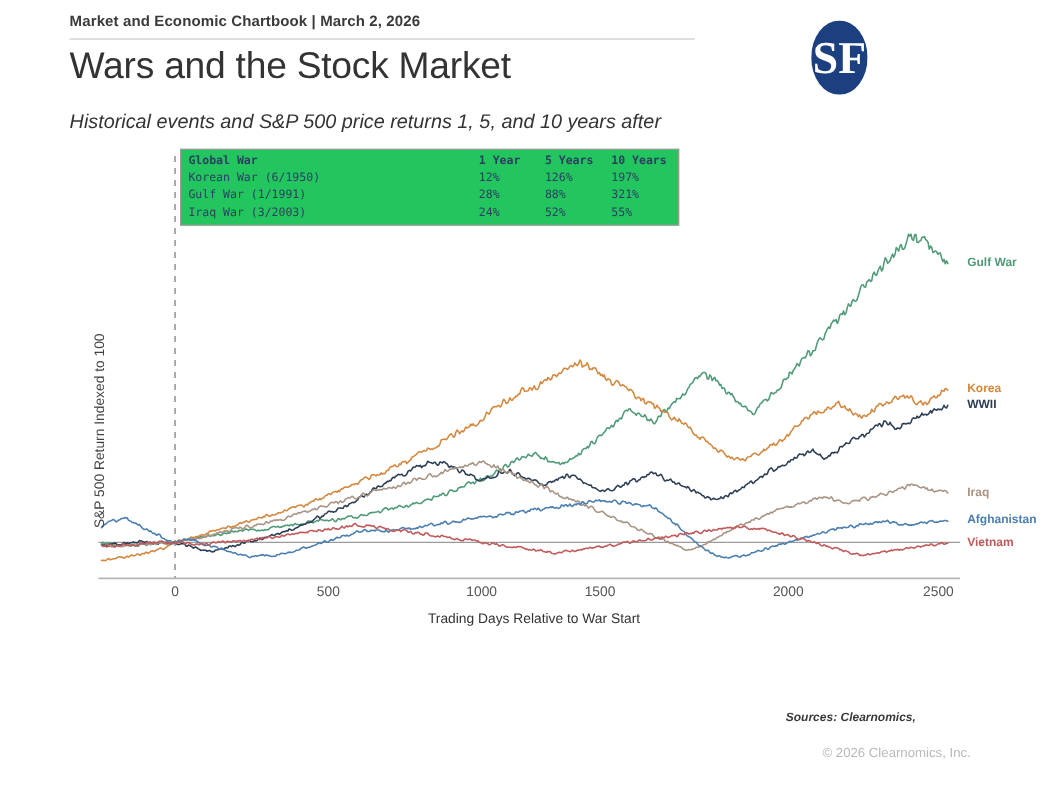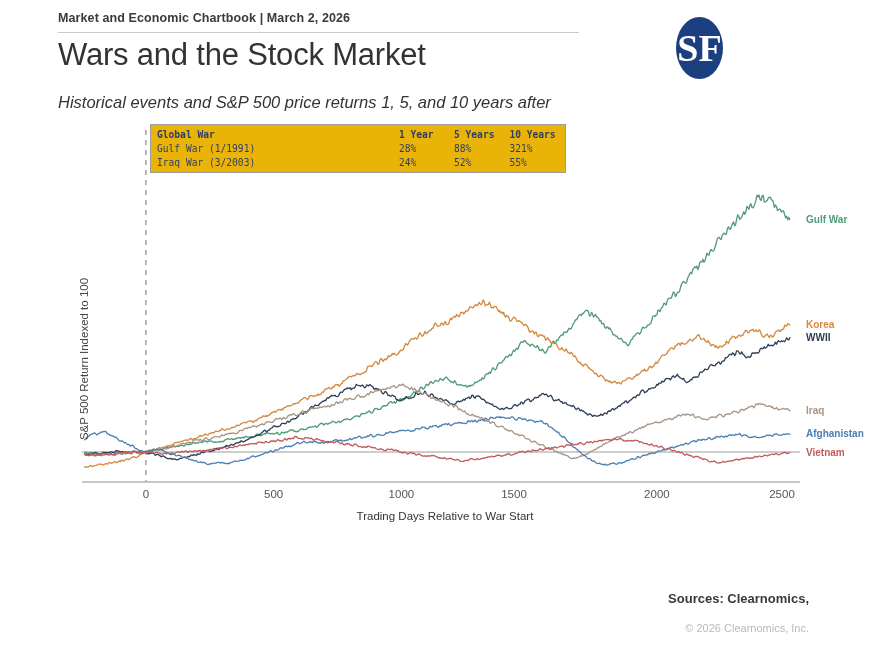--- a/index.html
+++ b/index.html
@@ -27,37 +27,37 @@
   #ylabel{position:absolute;left:-31px;top:353px;width:230px;text-align:center;
           transform:rotate(-90deg);transform-origin:center center;
           font-size:11.5px;color:#444;white-space:nowrap;}
   #xlabel{position:absolute;left:240px;top:510px;width:410px;text-align:center;
           font-size:11.5px;color:#333;white-space:nowrap;}
   .xtick{position:absolute;width:60px;text-align:center;font-size:11.5px;color:#555;}
   .ylab-wrap{position:absolute;left:56px;width:40px;}
 
   
   #datatable{position:absolute;left:150px;top:124px;width:416px;
-             border:1px solid #9a9a9a;background:#eab308;
+             border:1px solid #9a9a9a;background:#22c55e;
              font-family:"DejaVu Sans Mono","Liberation Mono",monospace;
              font-size:9.6px;color:#2c3f63;padding:2px 0 2px 0;box-sizing:border-box;}
   #datatable table{border-collapse:collapse;width:100%;}
   #datatable td,#datatable th{padding:0.6px 0;text-align:left;white-space:nowrap;
                               font-weight:400;line-height:13.2px;}
   #datatable thead th{font-weight:700;}
   #datatable .c0{padding-left:6px;width:248px;}
   #datatable .c1{width:56px;}
   #datatable .c2{width:56px;}
   #datatable .c3{width:56px;}
 
   
   .slabel{position:absolute;font-size:10px;font-weight:600;white-space:nowrap;}
 
-  #footer-src{position:absolute;left:609px;top:592px;width:200px;text-align:right;
-              font-size:13px;font-weight:600;color:#3a3a3a;line-height:14px;}
+  #footer-src{position:absolute;left:609px;top:592px;width:200px;text-align:center;
+              font-size:10px;font-weight:600;color:#3a3a3a;line-height:14px;font-style:italic;}
   #footer-cr{position:absolute;left:609px;top:622px;width:200px;text-align:right;
              font-size:11px;color:#b9b9b9;}
 </style>
 </head>
 <body>
 
 <div id="kicker">Market and Economic Chartbook | March 2, 2026</div>
 <div id="kicker-rule"></div>
 <div id="title">Wars and the Stock Market</div>
 <div id="subtitle">Historical events and S&amp;P 500 price returns 1, 5, and 10 years after</div>
@@ -80,21 +80,21 @@
       <path d="M84.6 454.4 L85.6 455.4 L86.6 455.4 L87.6 455.0 L88.6 455.7 L89.7 455.1 L90.7 455.0 L91.7 455.4 L92.7 455.7 L93.8 455.7 L94.8 455.7 L95.8 456.1 L96.8 455.1 L97.8 454.6 L98.9 454.9 L99.9 455.2 L100.9 455.7 L101.9 455.5 L103.0 455.3 L104.0 454.8 L105.0 454.6 L106.0 454.4 L107.0 454.4 L108.1 454.3 L109.1 453.9 L110.1 453.6 L111.1 453.6 L112.2 454.1 L113.2 454.6 L114.2 453.9 L115.2 453.5 L116.2 453.5 L117.3 453.4 L118.3 453.7 L119.3 453.5 L120.3 453.4 L121.3 454.3 L122.4 453.6 L123.4 453.1 L124.4 453.0 L125.4 454.1 L126.5 453.4 L127.5 452.3 L128.5 452.3 L129.5 453.2 L130.5 453.6 L131.6 452.8 L132.6 452.4 L133.6 452.1 L134.6 452.4 L135.7 452.3 L136.7 453.2 L137.7 453.3 L138.7 453.2 L139.7 453.7 L140.8 453.3 L141.8 452.6 L142.8 453.0 L143.8 452.9 L144.9 453.1 L145.9 452.6 L146.9 452.1 L147.9 452.3 L148.9 452.1 L150.0 451.7 L151.0 451.6 L152.0 450.9 L153.0 449.5 L154.1 449.3 L155.1 449.5 L156.1 450.1 L157.1 449.4 L158.1 448.4 L159.2 448.7 L160.2 449.1 L161.2 448.9 L162.2 448.6 L163.3 449.0 L164.3 448.4 L165.3 448.9 L166.3 448.8 L167.3 448.8 L168.4 448.2 L169.4 446.9 L170.4 446.6 L171.4 447.4 L172.5 446.9 L173.5 445.4 L174.5 445.9 L175.5 446.6 L176.5 446.3 L177.6 445.7 L178.6 445.0 L179.6 445.4 L180.6 444.2 L181.7 443.7 L182.7 443.7 L183.7 443.0 L184.7 443.9 L185.7 443.6 L186.8 442.4 L187.8 442.6 L188.8 442.4 L189.8 442.4 L190.8 442.9 L191.9 442.8 L192.9 440.9 L193.9 440.2 L194.9 440.0 L196.0 439.8 L197.0 439.6 L198.0 440.0 L199.0 440.3 L200.0 439.2 L201.1 439.9 L202.1 440.8 L203.1 440.3 L204.1 439.4 L205.2 437.8 L206.2 437.8 L207.2 438.8 L208.2 439.6 L209.2 439.7 L210.3 439.3 L211.3 438.6 L212.3 437.8 L213.3 437.8 L214.4 436.6 L215.4 436.7 L216.4 436.8 L217.4 436.9 L218.4 436.8 L219.5 437.2 L220.5 436.6 L221.5 434.9 L222.5 435.1 L223.6 435.8 L224.6 435.4 L225.6 434.1 L226.6 434.4 L227.6 433.8 L228.7 433.3 L229.7 433.8 L230.7 433.0 L231.7 433.6 L232.8 433.1 L233.8 432.9 L234.8 433.7 L235.8 433.6 L236.8 433.5 L237.9 432.8 L238.9 431.3 L239.9 430.3 L240.9 430.3 L242.0 430.6 L243.0 430.1 L244.0 429.1 L245.0 428.3 L246.0 428.4 L247.1 428.6 L248.1 427.5 L249.1 427.3 L250.1 427.6 L251.2 427.0 L252.2 426.2 L253.2 426.2 L254.2 425.8 L255.2 426.3 L256.3 427.0 L257.3 426.0 L258.3 425.8 L259.3 425.4 L260.4 424.3 L261.4 424.6 L262.4 423.7 L263.4 424.7 L264.4 424.5 L265.5 422.9 L266.5 422.1 L267.5 421.7 L268.5 421.8 L269.5 421.9 L270.6 422.3 L271.6 422.4 L272.6 422.3 L273.6 421.3 L274.7 419.8 L275.7 418.8 L276.7 418.6 L277.7 419.0 L278.7 418.9 L279.8 417.9 L280.8 418.4 L281.8 419.7 L282.8 418.2 L283.9 417.3 L284.9 418.7 L285.9 418.6 L286.9 417.5 L287.9 415.8 L289.0 415.5 L290.0 414.6 L291.0 415.0 L292.0 414.8 L293.1 413.6 L294.1 413.8 L295.1 415.1 L296.1 415.5 L297.1 415.9 L298.2 414.8 L299.2 414.5 L300.2 414.3 L301.2 412.4 L302.3 410.9 L303.3 411.3 L304.3 412.9 L305.3 412.9 L306.3 413.2 L307.4 412.3 L308.4 410.8 L309.4 410.0 L310.4 408.9 L311.5 408.2 L312.5 408.4 L313.5 408.8 L314.5 408.3 L315.5 408.1 L316.6 408.3 L317.6 407.9 L318.6 408.2 L319.6 407.0 L320.7 407.2 L321.7 407.6 L322.7 407.0 L323.7 406.3 L324.7 406.5 L325.8 406.7 L326.8 406.9 L327.8 405.7 L328.8 406.4 L329.9 406.8 L330.9 405.7 L331.9 404.5 L332.9 405.4 L333.9 405.3 L335.0 403.8 L336.0 402.3 L337.0 401.9 L338.0 403.6 L339.0 403.0 L340.1 401.8 L341.1 402.6 L342.1 402.5 L343.1 401.3 L344.2 399.2 L345.2 398.6 L346.2 398.9 L347.2 400.2 L348.2 399.0 L349.3 398.3 L350.3 398.5 L351.3 398.9 L352.3 399.4 L353.4 399.4 L354.4 399.2 L355.4 398.3 L356.4 396.3 L357.4 395.3 L358.5 394.8 L359.5 396.1 L360.5 397.4 L361.5 396.8 L362.6 396.6 L363.6 397.3 L364.6 396.6 L365.6 395.9 L366.6 394.9 L367.7 393.6 L368.7 394.8 L369.7 393.4 L370.7 391.4 L371.8 392.1 L372.8 392.8 L373.8 392.2 L374.8 390.8 L375.8 391.1 L376.9 390.5 L377.9 390.9 L378.9 389.9 L379.9 390.1 L381.0 389.9 L382.0 389.7 L383.0 389.2 L384.0 389.7 L385.0 389.0 L386.1 389.6 L387.1 387.8 L388.1 387.9 L389.1 388.4 L390.2 388.0 L391.2 386.7 L392.2 386.8 L393.2 386.0 L394.2 385.6 L395.3 387.4 L396.3 387.8 L397.3 387.2 L398.3 386.0 L399.4 384.6 L400.4 385.2 L401.4 385.3 L402.4 384.1 L403.4 384.3 L404.5 386.2 L405.5 386.2 L406.5 387.2 L407.5 387.3 L408.5 388.1 L409.6 389.3 L410.6 388.9 L411.6 387.3 L412.6 389.2 L413.7 389.9 L414.7 388.3 L415.7 390.1 L416.7 392.6 L417.7 392.7 L418.8 390.7 L419.8 391.3 L420.8 393.4 L421.8 394.2 L422.9 393.3 L423.9 392.9 L424.9 393.1 L425.9 393.3 L426.9 395.0 L428.0 395.1 L429.0 395.1 L430.0 396.1 L431.0 398.5 L432.1 398.1 L433.1 397.4 L434.1 398.5 L435.1 399.1 L436.1 400.3 L437.2 400.1 L438.2 400.1 L439.2 401.0 L440.2 400.9 L441.3 402.2 L442.3 401.9 L443.3 400.9 L444.3 402.3 L445.3 403.5 L446.4 404.2 L447.4 404.8 L448.4 406.0 L449.4 405.0 L450.5 404.0 L451.5 404.0 L452.5 405.3 L453.5 407.3 L454.5 405.9 L455.6 405.7 L456.6 405.9 L457.6 407.6 L458.6 409.9 L459.7 409.1 L460.7 409.2 L461.7 410.5 L462.7 411.3 L463.7 411.6 L464.8 410.9 L465.8 413.1 L466.8 413.9 L467.8 413.7 L468.9 414.9 L469.9 415.1 L470.9 415.5 L471.9 414.8 L472.9 414.3 L474.0 416.0 L475.0 415.8 L476.0 416.0 L477.0 416.9 L478.0 416.5 L479.1 417.3 L480.1 418.3 L481.1 417.4 L482.1 417.7 L483.2 418.7 L484.2 421.0 L485.2 421.0 L486.2 420.1 L487.2 421.4 L488.3 421.3 L489.3 421.7 L490.3 423.4 L491.3 422.6 L492.4 421.9 L493.4 422.1 L494.4 423.0 L495.4 424.9 L496.4 426.1 L497.5 426.8 L498.5 426.8 L499.5 426.6 L500.5 426.4 L501.6 426.0 L502.6 426.5 L503.6 427.3 L504.6 428.6 L505.6 429.3 L506.7 430.2 L507.7 430.0 L508.7 431.1 L509.7 431.0 L510.8 430.3 L511.8 430.8 L512.8 431.6 L513.8 433.2 L514.8 433.8 L515.9 433.9 L516.9 434.5 L517.9 434.2 L518.9 435.5 L520.0 435.2 L521.0 435.4 L522.0 435.0 L523.0 435.2 L524.0 436.2 L525.1 438.0 L526.1 438.8 L527.1 438.9 L528.1 438.9 L529.2 439.5 L530.2 440.3 L531.2 441.6 L532.2 442.1 L533.2 441.8 L534.3 441.0 L535.3 441.8 L536.3 442.6 L537.3 443.6 L538.4 443.9 L539.4 444.8 L540.4 445.0 L541.4 444.6 L542.4 444.7 L543.5 445.0 L544.5 446.6 L545.5 447.5 L546.5 448.3 L547.6 448.1 L548.6 447.6 L549.6 447.5 L550.6 449.1 L551.6 449.5 L552.7 448.7 L553.7 449.8 L554.7 451.4 L555.7 451.4 L556.7 451.1 L557.8 452.4 L558.8 453.0 L559.8 452.5 L560.8 453.3 L561.9 454.1 L562.9 454.0 L563.9 454.9 L564.9 454.5 L565.9 455.4 L567.0 455.7 L568.0 456.0 L569.0 457.3 L570.0 457.9 L571.1 458.1 L572.1 458.6 L573.1 458.3 L574.1 457.9 L575.1 458.1 L576.2 458.2 L577.2 457.5 L578.2 457.3 L579.2 457.0 L580.3 456.0 L581.3 456.0 L582.3 456.1 L583.3 455.1 L584.3 455.3 L585.4 454.5 L586.4 453.8 L587.4 453.8 L588.4 453.3 L589.5 452.5 L590.5 451.2 L591.5 451.3 L592.5 451.0 L593.5 450.2 L594.6 449.3 L595.6 449.6 L596.6 448.8 L597.6 447.7 L598.7 447.7 L599.7 446.6 L600.7 446.5 L601.7 446.2 L602.7 444.6 L603.8 443.8 L604.8 444.2 L605.8 443.0 L606.8 443.0 L607.9 442.5 L608.9 442.0 L609.9 441.2 L610.9 441.2 L611.9 439.5 L613.0 439.0 L614.0 438.9 L615.0 439.0 L616.0 437.6 L617.1 436.7 L618.1 436.8 L619.1 437.6 L620.1 437.2 L621.1 436.2 L622.2 435.5 L623.2 435.7 L624.2 434.9 L625.2 435.2 L626.2 433.4 L627.3 433.4 L628.3 433.4 L629.3 431.8 L630.3 431.6 L631.4 432.2 L632.4 432.9 L633.4 432.2 L634.4 431.0 L635.4 430.1 L636.5 430.1 L637.5 429.3 L638.5 428.8 L639.5 427.9 L640.6 428.6 L641.6 427.6 L642.6 426.7 L643.6 427.5 L644.6 426.3 L645.7 425.9 L646.7 425.0 L647.7 424.1 L648.7 424.3 L649.8 424.0 L650.8 423.8 L651.8 423.7 L652.8 423.3 L653.8 422.9 L654.9 422.5 L655.9 421.7 L656.9 422.6 L657.9 422.6 L659.0 422.4 L660.0 422.6 L661.0 422.2 L662.0 422.0 L663.0 420.6 L664.1 420.1 L665.1 419.3 L666.1 419.8 L667.1 419.5 L668.2 418.8 L669.2 418.5 L670.2 418.4 L671.2 419.5 L672.2 419.5 L673.3 418.9 L674.3 417.6 L675.3 417.1 L676.3 417.4 L677.4 415.5 L678.4 415.5 L679.4 414.9 L680.4 416.1 L681.4 415.7 L682.5 414.4 L683.5 414.7 L684.5 414.5 L685.5 415.2 L686.6 414.0 L687.6 414.5 L688.6 414.5 L689.6 414.6 L690.6 415.5 L691.7 415.1 L692.7 414.0 L693.7 415.2 L694.7 417.2 L695.7 417.7 L696.8 417.0 L697.8 417.0 L698.8 416.9 L699.8 416.9 L700.9 418.2 L701.9 418.6 L702.9 419.4 L703.9 419.2 L704.9 419.2 L706.0 419.4 L707.0 419.8 L708.0 419.6 L709.0 418.6 L710.1 417.5 L711.1 417.4 L712.1 416.8 L713.1 417.1 L714.1 417.2 L715.2 416.9 L716.2 417.7 L717.2 415.9 L718.2 415.2 L719.3 414.4 L720.3 414.3 L721.3 415.1 L722.3 416.1 L723.3 417.1 L724.4 416.1 L725.4 414.3 L726.4 414.5 L727.4 413.7 L728.5 413.9 L729.5 414.3 L730.5 413.9 L731.5 412.9 L732.5 412.6 L733.6 411.0 L734.6 411.4 L735.6 411.6 L736.6 411.9 L737.7 412.7 L738.7 412.8 L739.7 411.6 L740.7 409.6 L741.7 409.3 L742.8 409.6 L743.8 410.3 L744.8 409.8 L745.8 408.7 L746.9 408.7 L747.9 407.6 L748.9 406.9 L749.9 406.9 L750.9 406.6 L752.0 405.7 L753.0 406.8 L754.0 407.7 L755.0 406.0 L756.1 403.9 L757.1 403.8 L758.1 404.7 L759.1 403.6 L760.1 403.5 L761.2 404.4 L762.2 404.2 L763.2 404.4 L764.2 404.5 L765.2 405.4 L766.3 406.1 L767.3 406.4 L768.3 406.4 L769.3 405.7 L770.4 406.1 L771.4 407.4 L772.4 406.6 L773.4 408.4 L774.4 408.6 L775.5 408.7 L776.5 407.5 L777.5 409.0 L778.5 410.0 L779.6 409.3 L780.6 409.3 L781.6 409.2 L782.6 408.4 L783.6 408.7 L784.7 408.8 L785.7 409.4 L786.7 408.7 L787.7 408.8 L788.8 409.7 L789.8 410.7" fill="none" stroke="#a89484" stroke-width="1.3" stroke-linejoin="round" stroke-linecap="round"></path>
       <path d="M84.6 439.8 L85.6 438.9 L86.6 437.5 L87.6 436.9 L88.6 436.5 L89.7 435.1 L90.7 434.5 L91.7 434.1 L92.7 433.9 L93.8 433.2 L94.8 432.9 L95.8 433.9 L96.8 434.9 L97.8 434.2 L98.9 433.4 L99.9 433.1 L100.9 432.2 L101.9 432.0 L103.0 431.9 L104.0 431.3 L105.0 431.6 L106.0 431.5 L107.0 433.4 L108.1 434.1 L109.1 434.3 L110.1 435.4 L111.1 435.4 L112.2 436.0 L113.2 435.9 L114.2 436.8 L115.2 437.5 L116.2 437.1 L117.3 438.6 L118.3 439.7 L119.3 440.9 L120.3 441.2 L121.3 441.0 L122.4 440.9 L123.4 441.9 L124.4 442.9 L125.4 442.4 L126.5 443.6 L127.5 444.6 L128.5 444.3 L129.5 445.1 L130.5 446.1 L131.6 445.4 L132.6 445.1 L133.6 445.9 L134.6 448.0 L135.7 448.5 L136.7 448.7 L137.7 449.7 L138.7 450.0 L139.7 450.6 L140.8 450.7 L141.8 450.6 L142.8 451.3 L143.8 452.1 L144.9 452.3 L145.9 452.5 L146.9 451.5 L147.9 450.9 L148.9 450.3 L150.0 450.6 L151.0 451.3 L152.0 450.5 L153.0 449.3 L154.1 449.4 L155.1 449.9 L156.1 449.6 L157.1 449.1 L158.1 450.1 L159.2 450.1 L160.2 449.9 L161.2 449.7 L162.2 450.3 L163.3 450.3 L164.3 451.2 L165.3 451.8 L166.3 452.4 L167.3 453.1 L168.4 453.2 L169.4 454.0 L170.4 454.6 L171.4 454.6 L172.5 454.3 L173.5 454.0 L174.5 454.2 L175.5 455.6 L176.5 455.9 L177.6 455.5 L178.6 455.2 L179.6 455.4 L180.6 455.8 L181.7 456.8 L182.7 457.6 L183.7 457.6 L184.7 456.8 L185.7 457.3 L186.8 458.2 L187.8 458.5 L188.8 459.3 L189.8 459.3 L190.8 459.8 L191.9 459.8 L192.9 460.0 L193.9 460.9 L194.9 460.8 L196.0 460.4 L197.0 461.4 L198.0 462.2 L199.0 462.3 L200.0 462.1 L201.1 461.9 L202.1 462.6 L203.1 462.5 L204.1 462.4 L205.2 462.9 L206.2 463.7 L207.2 464.3 L208.2 464.6 L209.2 464.2 L210.3 463.6 L211.3 463.8 L212.3 463.4 L213.3 463.0 L214.4 463.5 L215.4 463.2 L216.4 462.8 L217.4 462.6 L218.4 462.4 L219.5 462.3 L220.5 463.2 L221.5 462.6 L222.5 462.5 L223.6 463.2 L224.6 463.0 L225.6 463.6 L226.6 463.7 L227.6 463.5 L228.7 463.5 L229.7 463.5 L230.7 462.3 L231.7 462.3 L232.8 462.1 L233.8 461.3 L234.8 461.0 L235.8 461.2 L236.8 461.3 L237.9 461.4 L238.9 461.0 L239.9 460.3 L240.9 460.3 L242.0 460.1 L243.0 460.5 L244.0 460.1 L245.0 459.8 L246.0 459.3 L247.1 458.5 L248.1 458.5 L249.1 458.3 L250.1 457.7 L251.2 456.6 L252.2 456.2 L253.2 455.8 L254.2 456.5 L255.2 456.9 L256.3 456.4 L257.3 456.1 L258.3 456.0 L259.3 455.4 L260.4 455.1 L261.4 454.6 L262.4 454.4 L263.4 453.8 L264.4 453.3 L265.5 452.4 L266.5 452.5 L267.5 452.9 L268.5 452.4 L269.5 451.3 L270.6 450.6 L271.6 451.3 L272.6 452.0 L273.6 451.6 L274.7 450.6 L275.7 449.6 L276.7 450.2 L277.7 450.1 L278.7 449.5 L279.8 448.4 L280.8 447.7 L281.8 448.2 L282.8 448.2 L283.9 447.7 L284.9 446.5 L285.9 446.3 L286.9 446.2 L287.9 446.8 L289.0 445.9 L290.0 446.6 L291.0 446.6 L292.0 445.9 L293.1 445.2 L294.1 444.9 L295.1 444.2 L296.1 443.6 L297.1 442.5 L298.2 442.6 L299.2 443.6 L300.2 443.5 L301.2 443.2 L302.3 442.5 L303.3 441.4 L304.3 441.3 L305.3 442.3 L306.3 442.9 L307.4 442.9 L308.4 442.6 L309.4 441.8 L310.4 442.0 L311.5 441.8 L312.5 442.5 L313.5 441.6 L314.5 441.7 L315.5 441.7 L316.6 442.1 L317.6 442.8 L318.6 443.0 L319.6 442.9 L320.7 443.0 L321.7 442.0 L322.7 442.6 L323.7 443.4 L324.7 442.7 L325.8 441.7 L326.8 442.0 L327.8 441.3 L328.8 441.6 L329.9 442.1 L330.9 441.4 L331.9 441.9 L332.9 441.1 L333.9 440.3 L335.0 439.8 L336.0 439.6 L337.0 440.1 L338.0 440.5 L339.0 440.3 L340.1 440.6 L341.1 439.9 L342.1 441.0 L343.1 440.8 L344.2 440.9 L345.2 440.4 L346.2 440.5 L347.2 439.9 L348.2 440.1 L349.3 439.0 L350.3 438.5 L351.3 439.5 L352.3 439.3 L353.4 438.5 L354.4 437.7 L355.4 438.2 L356.4 437.9 L357.4 437.0 L358.5 436.6 L359.5 436.1 L360.5 436.8 L361.5 438.0 L362.6 438.1 L363.6 437.3 L364.6 437.2 L365.6 437.0 L366.6 437.0 L367.7 435.7 L368.7 436.3 L369.7 435.2 L370.7 434.4 L371.8 435.0 L372.8 436.6 L373.8 436.8 L374.8 436.3 L375.8 435.7 L376.9 434.8 L377.9 434.2 L378.9 434.9 L379.9 434.8 L381.0 435.0 L382.0 435.3 L383.0 435.3 L384.0 435.1 L385.0 434.3 L386.1 432.7 L387.1 433.2 L388.1 433.1 L389.1 432.3 L390.2 431.6 L391.2 432.0 L392.2 432.6 L393.2 432.3 L394.2 432.6 L395.3 432.0 L396.3 431.7 L397.3 431.9 L398.3 431.1 L399.4 430.7 L400.4 430.4 L401.4 430.5 L402.4 430.5 L403.4 430.1 L404.5 430.7 L405.5 430.8 L406.5 430.5 L407.5 430.2 L408.5 430.1 L409.6 430.5 L410.6 431.4 L411.6 431.1 L412.6 430.6 L413.7 431.0 L414.7 430.1 L415.7 428.7 L416.7 428.6 L417.7 428.5 L418.8 429.1 L419.8 428.8 L420.8 428.6 L421.8 427.1 L422.9 427.2 L423.9 427.1 L424.9 427.3 L425.9 428.7 L426.9 428.4 L428.0 428.9 L429.0 427.9 L430.0 426.4 L431.0 426.8 L432.1 426.8 L433.1 425.8 L434.1 425.8 L435.1 425.7 L436.1 425.3 L437.2 426.6 L438.2 427.5 L439.2 426.5 L440.2 425.6 L441.3 426.1 L442.3 424.3 L443.3 424.3 L444.3 424.6 L445.3 423.6 L446.4 424.0 L447.4 424.8 L448.4 423.4 L449.4 424.3 L450.5 425.7 L451.5 425.3 L452.5 424.5 L453.5 424.1 L454.5 423.2 L455.6 423.1 L456.6 423.1 L457.6 423.2 L458.6 422.3 L459.7 422.9 L460.7 422.3 L461.7 423.3 L462.7 423.3 L463.7 423.0 L464.8 423.4 L465.8 423.7 L466.8 423.0 L467.8 420.9 L468.9 421.0 L469.9 421.9 L470.9 420.9 L471.9 420.5 L472.9 421.9 L474.0 421.3 L475.0 420.0 L476.0 421.6 L477.0 422.1 L478.0 421.0 L479.1 420.1 L480.1 420.7 L481.1 419.7 L482.1 419.6 L483.2 420.5 L484.2 419.7 L485.2 418.1 L486.2 418.3 L487.2 419.6 L488.3 420.0 L489.3 419.4 L490.3 417.5 L491.3 417.3 L492.4 417.6 L493.4 418.1 L494.4 418.5 L495.4 418.0 L496.4 416.8 L497.5 417.3 L498.5 417.1 L499.5 416.5 L500.5 417.9 L501.6 417.1 L502.6 417.4 L503.6 417.4 L504.6 417.6 L505.6 418.4 L506.7 418.2 L507.7 417.9 L508.7 418.0 L509.7 418.5 L510.8 417.4 L511.8 416.8 L512.8 416.9 L513.8 417.8 L514.8 419.2 L515.9 420.0 L516.9 420.0 L517.9 418.5 L518.9 417.6 L520.0 418.0 L521.0 418.2 L522.0 419.4 L523.0 419.4 L524.0 418.7 L525.1 419.1 L526.1 419.8 L527.1 420.8 L528.1 420.9 L529.2 419.8 L530.2 420.1 L531.2 420.1 L532.2 420.5 L533.2 420.7 L534.3 421.9 L535.3 422.3 L536.3 421.4 L537.3 421.7 L538.4 421.5 L539.4 421.2 L540.4 421.2 L541.4 420.6 L542.4 421.7 L543.5 423.2 L544.5 423.5 L545.5 424.1 L546.5 423.1 L547.6 424.4 L548.6 426.1 L549.6 426.7 L550.6 427.3 L551.6 427.5 L552.7 428.4 L553.7 429.6 L554.7 430.3 L555.7 431.0 L556.7 432.0 L557.8 432.0 L558.8 432.6 L559.8 434.7 L560.8 435.9 L561.9 436.1 L562.9 437.4 L563.9 436.6 L564.9 437.5 L565.9 439.0 L567.0 440.8 L568.0 441.8 L569.0 442.4 L570.0 442.8 L571.1 444.2 L572.1 446.0 L573.1 446.9 L574.1 447.3 L575.1 447.8 L576.2 448.7 L577.2 449.5 L578.2 450.7 L579.2 451.6 L580.3 451.8 L581.3 453.4 L582.3 454.5 L583.3 454.8 L584.3 455.5 L585.4 455.8 L586.4 456.9 L587.4 458.2 L588.4 458.8 L589.5 458.5 L590.5 458.8 L591.5 460.4 L592.5 461.2 L593.5 460.8 L594.6 461.4 L595.6 462.7 L596.6 462.9 L597.6 463.7 L598.7 463.4 L599.7 463.1 L600.7 464.1 L601.7 464.1 L602.7 464.3 L603.8 464.9 L604.8 464.2 L605.8 464.7 L606.8 465.1 L607.9 464.8 L608.9 464.6 L609.9 463.9 L610.9 463.6 L611.9 463.3 L613.0 463.0 L614.0 463.1 L615.0 463.7 L616.0 464.3 L617.1 464.1 L618.1 463.2 L619.1 462.8 L620.1 462.6 L621.1 463.3 L622.2 462.9 L623.2 462.5 L624.2 462.4 L625.2 461.7 L626.2 460.6 L627.3 460.7 L628.3 460.5 L629.3 460.0 L630.3 459.6 L631.4 458.8 L632.4 458.7 L633.4 459.2 L634.4 459.4 L635.4 459.0 L636.5 458.2 L637.5 456.6 L638.5 456.6 L639.5 457.7 L640.6 457.6 L641.6 456.4 L642.6 455.5 L643.6 455.1 L644.6 455.3 L645.7 455.2 L646.7 454.7 L647.7 454.9 L648.7 453.6 L649.8 453.4 L650.8 453.8 L651.8 452.8 L652.8 452.9 L653.8 453.6 L654.9 453.2 L655.9 452.3 L656.9 452.1 L657.9 451.0 L659.0 451.2 L660.0 451.2 L661.0 450.9 L662.0 450.5 L663.0 449.6 L664.1 450.1 L665.1 449.9 L666.1 449.5 L667.1 448.5 L668.2 448.4 L669.2 448.5 L670.2 447.5 L671.2 447.5 L672.2 446.9 L673.3 447.9 L674.3 447.6 L675.3 446.7 L676.3 446.9 L677.4 445.9 L678.4 446.0 L679.4 445.5 L680.4 445.1 L681.4 444.6 L682.5 445.1 L683.5 444.7 L684.5 444.1 L685.5 443.2 L686.6 443.3 L687.6 444.2 L688.6 444.0 L689.6 443.1 L690.6 442.0 L691.7 441.6 L692.7 441.0 L693.7 441.0 L694.7 440.6 L695.7 441.8 L696.8 441.3 L697.8 439.7 L698.8 439.9 L699.8 440.0 L700.9 439.8 L701.9 440.3 L702.9 439.3 L703.9 439.3 L704.9 439.8 L706.0 439.6 L707.0 439.4 L708.0 438.2 L709.0 437.6 L710.1 438.4 L711.1 439.4 L712.1 439.7 L713.1 438.8 L714.1 437.9 L715.2 438.3 L716.2 436.5 L717.2 436.4 L718.2 436.8 L719.3 437.0 L720.3 436.9 L721.3 436.0 L722.3 436.5 L723.3 437.0 L724.4 437.0 L725.4 436.1 L726.4 436.8 L727.4 436.4 L728.5 435.3 L729.5 435.0 L730.5 434.8 L731.5 435.5 L732.5 434.7 L733.6 435.3 L734.6 435.4 L735.6 434.2 L736.6 434.6 L737.7 434.6 L738.7 434.2 L739.7 433.5 L740.7 434.8 L741.7 436.0 L742.8 435.7 L743.8 434.9 L744.8 434.8 L745.8 435.3 L746.9 435.5 L747.9 436.7 L748.9 437.4 L749.9 437.5 L750.9 437.2 L752.0 437.5 L753.0 437.1 L754.0 436.4 L755.0 436.4 L756.1 437.3 L757.1 437.4 L758.1 437.6 L759.1 437.6 L760.1 437.4 L761.2 437.4 L762.2 437.3 L763.2 436.5 L764.2 436.7 L765.2 436.3 L766.3 435.6 L767.3 435.1 L768.3 435.2 L769.3 435.7 L770.4 435.1 L771.4 435.7 L772.4 436.3 L773.4 435.1 L774.4 434.3 L775.5 434.0 L776.5 433.7 L777.5 434.3 L778.5 435.1 L779.6 435.2 L780.6 435.1 L781.6 435.3 L782.6 434.7 L783.6 434.1 L784.7 434.4 L785.7 434.4 L786.7 433.8 L787.7 433.8 L788.8 433.9 L789.8 434.3" fill="none" stroke="#4a7eb0" stroke-width="1.3" stroke-linejoin="round" stroke-linecap="round"></path>
       <path d="M84.6 454.1 L85.6 455.0 L86.6 455.2 L87.6 455.1 L88.6 455.5 L89.7 455.5 L90.7 454.5 L91.7 453.8 L92.7 454.0 L93.8 454.9 L94.8 455.5 L95.8 455.5 L96.8 455.2 L97.8 454.5 L98.9 455.4 L99.9 455.2 L100.9 454.8 L101.9 453.8 L103.0 453.1 L104.0 453.6 L105.0 454.5 L106.0 454.3 L107.0 454.2 L108.1 454.8 L109.1 454.8 L110.1 453.9 L111.1 454.1 L112.2 454.7 L113.2 454.8 L114.2 454.4 L115.2 454.3 L116.2 453.3 L117.3 452.5 L118.3 452.9 L119.3 452.8 L120.3 453.2 L121.3 452.9 L122.4 452.1 L123.4 452.3 L124.4 452.2 L125.4 452.1 L126.5 452.6 L127.5 451.9 L128.5 452.0 L129.5 452.5 L130.5 452.6 L131.6 451.8 L132.6 451.1 L133.6 451.0 L134.6 450.8 L135.7 451.3 L136.7 452.3 L137.7 452.3 L138.7 452.3 L139.7 451.6 L140.8 452.5 L141.8 452.4 L142.8 452.9 L143.8 452.7 L144.9 452.2 L145.9 451.8 L146.9 452.2 L147.9 452.4 L148.9 452.0 L150.0 452.0 L151.0 451.4 L152.0 451.3 L153.0 452.1 L154.1 453.4 L155.1 453.1 L156.1 452.1 L157.1 452.1 L158.1 452.7 L159.2 453.3 L160.2 453.7 L161.2 454.2 L162.2 454.1 L163.3 453.6 L164.3 453.2 L165.3 453.7 L166.3 453.9 L167.3 453.0 L168.4 453.5 L169.4 453.2 L170.4 453.8 L171.4 453.0 L172.5 452.9 L173.5 453.9 L174.5 453.9 L175.5 452.9 L176.5 452.3 L177.6 451.7 L178.6 451.7 L179.6 452.4 L180.6 452.3 L181.7 451.3 L182.7 451.5 L183.7 452.1 L184.7 451.3 L185.7 450.9 L186.8 451.4 L187.8 452.5 L188.8 451.5 L189.8 451.0 L190.8 451.3 L191.9 451.4 L192.9 451.9 L193.9 450.9 L194.9 450.6 L196.0 451.0 L197.0 451.5 L198.0 450.6 L199.0 450.9 L200.0 450.3 L201.1 451.2 L202.1 451.0 L203.1 450.2 L204.1 450.9 L205.2 451.1 L206.2 450.6 L207.2 450.3 L208.2 450.5 L209.2 449.3 L210.3 449.4 L211.3 450.2 L212.3 449.2 L213.3 449.0 L214.4 448.4 L215.4 448.9 L216.4 449.7 L217.4 449.3 L218.4 448.0 L219.5 448.0 L220.5 448.5 L221.5 448.3 L222.5 448.2 L223.6 447.1 L224.6 447.0 L225.6 447.7 L226.6 448.6 L227.6 448.6 L228.7 447.7 L229.7 447.2 L230.7 447.3 L231.7 447.4 L232.8 447.7 L233.8 447.3 L234.8 446.0 L235.8 446.4 L236.8 446.8 L237.9 446.2 L238.9 445.3 L239.9 444.9 L240.9 445.4 L242.0 445.6 L243.0 445.1 L244.0 444.9 L245.0 445.3 L246.0 444.6 L247.1 444.3 L248.1 444.7 L249.1 443.9 L250.1 443.6 L251.2 443.8 L252.2 443.6 L253.2 443.7 L254.2 444.0 L255.2 443.4 L256.3 444.0 L257.3 442.8 L258.3 442.1 L259.3 442.1 L260.4 442.1 L261.4 442.8 L262.4 442.4 L263.4 442.8 L264.4 442.8 L265.5 441.5 L266.5 441.7 L267.5 442.3 L268.5 442.7 L269.5 442.3 L270.6 440.9 L271.6 441.0 L272.6 441.4 L273.6 440.5 L274.7 441.5 L275.7 441.5 L276.7 440.6 L277.7 439.7 L278.7 440.1 L279.8 440.9 L280.8 440.6 L281.8 441.1 L282.8 440.9 L283.9 439.7 L284.9 438.5 L285.9 439.4 L286.9 440.1 L287.9 438.9 L289.0 438.2 L290.0 439.1 L291.0 438.6 L292.0 438.2 L293.1 438.8 L294.1 437.4 L295.1 436.5 L296.1 436.3 L297.1 437.3 L298.2 438.4 L299.2 438.3 L300.2 438.7 L301.2 438.7 L302.3 439.2 L303.3 439.2 L304.3 438.7 L305.3 437.4 L306.3 437.8 L307.4 437.8 L308.4 437.7 L309.4 438.4 L310.4 438.6 L311.5 438.1 L312.5 439.3 L313.5 440.2 L314.5 440.2 L315.5 439.1 L316.6 438.6 L317.6 439.1 L318.6 439.7 L319.6 439.8 L320.7 440.4 L321.7 441.2 L322.7 440.4 L323.7 440.8 L324.7 441.8 L325.8 442.2 L326.8 442.6 L327.8 442.9 L328.8 442.7 L329.9 441.9 L330.9 441.7 L331.9 441.8 L332.9 441.6 L333.9 443.0 L335.0 442.2 L336.0 441.4 L337.0 441.3 L338.0 441.8 L339.0 442.3 L340.1 443.6 L341.1 443.5 L342.1 442.8 L343.1 444.0 L344.2 445.0 L345.2 444.7 L346.2 443.7 L347.2 444.1 L348.2 443.4 L349.3 444.0 L350.3 445.2 L351.3 445.0 L352.3 446.0 L353.4 445.6 L354.4 444.2 L355.4 444.1 L356.4 444.4 L357.4 445.6 L358.5 446.5 L359.5 446.6 L360.5 446.6 L361.5 446.9 L362.6 447.4 L363.6 447.3 L364.6 446.5 L365.6 447.1 L366.6 447.5 L367.7 446.2 L368.7 446.1 L369.7 446.9 L370.7 447.1 L371.8 447.1 L372.8 447.9 L373.8 447.7 L374.8 447.6 L375.8 448.5 L376.9 449.0 L377.9 449.4 L378.9 449.7 L379.9 449.2 L381.0 448.7 L382.0 449.6 L383.0 449.8 L384.0 450.4 L385.0 450.6 L386.1 450.5 L387.1 449.2 L388.1 449.1 L389.1 449.3 L390.2 449.7 L391.2 449.2 L392.2 449.4 L393.2 450.1 L394.2 450.3 L395.3 449.9 L396.3 450.3 L397.3 450.9 L398.3 450.7 L399.4 452.0 L400.4 452.4 L401.4 452.1 L402.4 453.2 L403.4 452.7 L404.5 452.2 L405.5 452.7 L406.5 453.0 L407.5 454.0 L408.5 453.8 L409.6 452.9 L410.6 452.4 L411.6 453.0 L412.6 453.6 L413.7 453.0 L414.7 453.8 L415.7 454.9 L416.7 455.0 L417.7 454.3 L418.8 454.0 L419.8 454.2 L420.8 455.1 L421.8 455.7 L422.9 456.1 L423.9 456.1 L424.9 456.0 L425.9 456.0 L426.9 456.4 L428.0 455.7 L429.0 456.1 L430.0 456.2 L431.0 455.6 L432.1 455.5 L433.1 455.6 L434.1 455.7 L435.1 456.0 L436.1 456.7 L437.2 457.0 L438.2 457.8 L439.2 457.6 L440.2 458.3 L441.3 458.0 L442.3 458.4 L443.3 458.5 L444.3 457.5 L445.3 458.0 L446.4 459.2 L447.4 458.9 L448.4 458.5 L449.4 458.8 L450.5 458.1 L451.5 458.5 L452.5 459.5 L453.5 459.7 L454.5 459.9 L455.6 460.2 L456.6 459.5 L457.6 459.7 L458.6 459.7 L459.7 461.1 L460.7 461.3 L461.7 461.4 L462.7 461.7 L463.7 461.1 L464.8 460.7 L465.8 460.3 L466.8 460.3 L467.8 460.7 L468.9 459.9 L469.9 459.1 L470.9 458.7 L471.9 458.6 L472.9 459.1 L474.0 459.3 L475.0 459.9 L476.0 459.3 L477.0 458.5 L478.0 459.2 L479.1 459.5 L480.1 459.2 L481.1 458.4 L482.1 458.5 L483.2 458.4 L484.2 457.9 L485.2 458.2 L486.2 457.4 L487.2 457.4 L488.3 456.9 L489.3 456.8 L490.3 457.1 L491.3 456.1 L492.4 456.4 L493.4 457.0 L494.4 456.4 L495.4 456.4 L496.4 455.7 L497.5 455.2 L498.5 455.4 L499.5 455.1 L500.5 456.1 L501.6 455.8 L502.6 456.1 L503.6 455.5 L504.6 455.0 L505.6 455.2 L506.7 454.2 L507.7 454.0 L508.7 453.5 L509.7 454.5 L510.8 455.2 L511.8 455.1 L512.8 454.7 L513.8 454.4 L514.8 453.8 L515.9 453.4 L516.9 453.1 L517.9 452.9 L518.9 451.8 L520.0 451.7 L521.0 451.9 L522.0 451.3 L523.0 451.2 L524.0 452.1 L525.1 452.8 L526.1 452.0 L527.1 451.1 L528.1 450.9 L529.2 451.1 L530.2 451.4 L531.2 451.6 L532.2 450.2 L533.2 450.0 L534.3 450.6 L535.3 450.7 L536.3 450.7 L537.3 450.7 L538.4 450.3 L539.4 449.2 L540.4 448.7 L541.4 449.5 L542.4 450.0 L543.5 450.0 L544.5 449.2 L545.5 448.4 L546.5 448.5 L547.6 448.5 L548.6 448.3 L549.6 449.3 L550.6 448.8 L551.6 447.6 L552.7 447.9 L553.7 447.9 L554.7 446.8 L555.7 447.2 L556.7 448.0 L557.8 447.5 L558.8 447.0 L559.8 446.3 L560.8 446.4 L561.9 446.1 L562.9 446.0 L563.9 447.3 L564.9 446.7 L565.9 445.1 L567.0 444.6 L568.0 444.8 L569.0 445.2 L570.0 445.6 L571.1 444.2 L572.1 443.7 L573.1 444.4 L574.1 445.0 L575.1 444.5 L576.2 444.7 L577.2 443.9 L578.2 444.3 L579.2 443.0 L580.3 442.7 L581.3 443.0 L582.3 443.8 L583.3 444.5 L584.3 444.5 L585.4 443.6 L586.4 442.3 L587.4 441.9 L588.4 442.6 L589.5 442.6 L590.5 441.5 L591.5 441.9 L592.5 442.8 L593.5 442.4 L594.6 441.2 L595.6 441.6 L596.6 441.7 L597.6 441.7 L598.7 440.5 L599.7 440.6 L600.7 440.4 L601.7 441.1 L602.7 440.1 L603.8 440.2 L604.8 440.0 L605.8 439.7 L606.8 439.7 L607.9 439.7 L608.9 439.4 L609.9 440.3 L610.9 439.9 L611.9 440.3 L613.0 439.8 L614.0 438.3 L615.0 438.4 L616.0 439.5 L617.1 439.6 L618.1 439.5 L619.1 439.0 L620.1 438.4 L621.1 438.7 L622.2 439.8 L623.2 440.2 L624.2 441.2 L625.2 441.1 L626.2 440.6 L627.3 441.2 L628.3 440.3 L629.3 440.7 L630.3 441.1 L631.4 440.5 L632.4 441.2 L633.4 440.4 L634.4 440.5 L635.4 440.3 L636.5 440.4 L637.5 440.7 L638.5 441.1 L639.5 442.3 L640.6 441.8 L641.6 441.9 L642.6 442.9 L643.6 443.0 L644.6 443.6 L645.7 443.6 L646.7 443.6 L647.7 444.3 L648.7 444.6 L649.8 445.2 L650.8 444.6 L651.8 444.0 L652.8 445.1 L653.8 446.2 L654.9 445.9 L655.9 445.5 L656.9 445.7 L657.9 446.7 L659.0 447.3 L660.0 446.9 L661.0 446.2 L662.0 446.7 L663.0 447.7 L664.1 448.6 L665.1 449.3 L666.1 449.6 L667.1 449.4 L668.2 448.5 L669.2 448.9 L670.2 449.1 L671.2 449.9 L672.2 451.0 L673.3 450.5 L674.3 450.5 L675.3 451.0 L676.3 451.8 L677.4 452.1 L678.4 451.4 L679.4 452.2 L680.4 452.9 L681.4 452.3 L682.5 452.9 L683.5 453.9 L684.5 454.8 L685.5 455.0 L686.6 454.0 L687.6 454.4 L688.6 455.3 L689.6 455.1 L690.6 455.9 L691.7 455.8 L692.7 456.7 L693.7 457.4 L694.7 456.9 L695.7 456.3 L696.8 456.5 L697.8 456.5 L698.8 457.1 L699.8 458.0 L700.9 458.0 L701.9 458.8 L702.9 459.6 L703.9 458.9 L704.9 459.0 L706.0 459.5 L707.0 459.8 L708.0 460.8 L709.0 461.7 L710.1 461.9 L711.1 461.5 L712.1 461.6 L713.1 461.3 L714.1 461.1 L715.2 461.4 L716.2 462.7 L717.2 462.8 L718.2 462.8 L719.3 463.0 L720.3 462.7 L721.3 462.6 L722.3 462.0 L723.3 461.4 L724.4 462.2 L725.4 462.2 L726.4 461.6 L727.4 461.3 L728.5 461.4 L729.5 461.0 L730.5 460.9 L731.5 460.7 L732.5 461.0 L733.6 460.3 L734.6 459.8 L735.6 459.5 L736.6 459.3 L737.7 459.1 L738.7 460.2 L739.7 459.7 L740.7 459.0 L741.7 459.2 L742.8 458.3 L743.8 458.9 L744.8 458.4 L745.8 458.0 L746.9 458.1 L747.9 457.7 L748.9 458.5 L749.9 458.0 L750.9 458.0 L752.0 458.3 L753.0 457.8 L754.0 457.4 L755.0 456.5 L756.1 456.5 L757.1 457.1 L758.1 456.5 L759.1 456.1 L760.1 456.2 L761.2 456.8 L762.2 456.5 L763.2 456.2 L764.2 455.2 L765.2 455.1 L766.3 455.5 L767.3 456.0 L768.3 455.3 L769.3 454.9 L770.4 454.8 L771.4 454.2 L772.4 454.2 L773.4 454.4 L774.4 454.6 L775.5 453.3 L776.5 453.3 L777.5 454.6 L778.5 454.7 L779.6 454.6 L780.6 454.0 L781.6 453.3 L782.6 453.2 L783.6 453.1 L784.7 452.2 L785.7 452.7 L786.7 453.6 L787.7 453.3 L788.8 453.0 L789.8 452.7" fill="none" stroke="#c05a5a" stroke-width="1.3" stroke-linejoin="round" stroke-linecap="round"></path>
     </svg>
 
   <div class="ylab-wrap" id="yticks"></div>
   <div id="xticks">
       <div class="xtick" style="left: 115.879px; top: 488px;">0</div>
       <div class="xtick" style="left: 243.637px; top: 488px;">500</div>
       <div class="xtick" style="left: 371.395px; top: 488px;">1000</div>
-      <div class="xtick" style="left: 484px; top: 488px; text-align: center;">1500</div>
+      <div class="xtick" style="left: 470px; top: 488px; text-align: center;">1500</div>
       <div class="xtick" style="left: 626.911px; top: 488px;">2000</div>
       <div class="xtick" style="left: 752px; top: 488px; text-align: center;">2500</div>
     </div>
 
   <div id="ylabel">S&amp;P 500 Return Indexed to 100</div>
   <div id="xlabel">Trading Days Relative to War Start</div>
 
   <div id="series-labels">
       <div class="slabel" style="left: 806px; top: 213.688px; color: rgb(79, 154, 119);">Gulf War</div>
       <div class="slabel" style="left: 806px; top: 319.15px; color: rgb(212, 136, 63);">Korea</div>
@@ -110,20 +110,26 @@
     <thead>
       <tr>
         <th class="c0">Global War</th>
         <th class="c1">1 Year</th>
         <th class="c2">5 Years</th>
         <th class="c3">10 Years</th>
       </tr>
     </thead>
     <tbody id="table-body">
         <tr>
+          <td class="c0">Korean War (6/1950)</td>
+          <td class="c1">12%</td>
+          <td class="c2">126%</td>
+          <td class="c3">197%</td>
+        </tr>
+        <tr>
           <td class="c0">Gulf War (1/1991)</td>
           <td class="c1">28%</td>
           <td class="c2">88%</td>
           <td class="c3">321%</td>
         </tr>
         <tr>
           <td class="c0">Iraq War (3/2003)</td>
           <td class="c1">24%</td>
           <td class="c2">52%</td>
           <td class="c3">55%</td>

